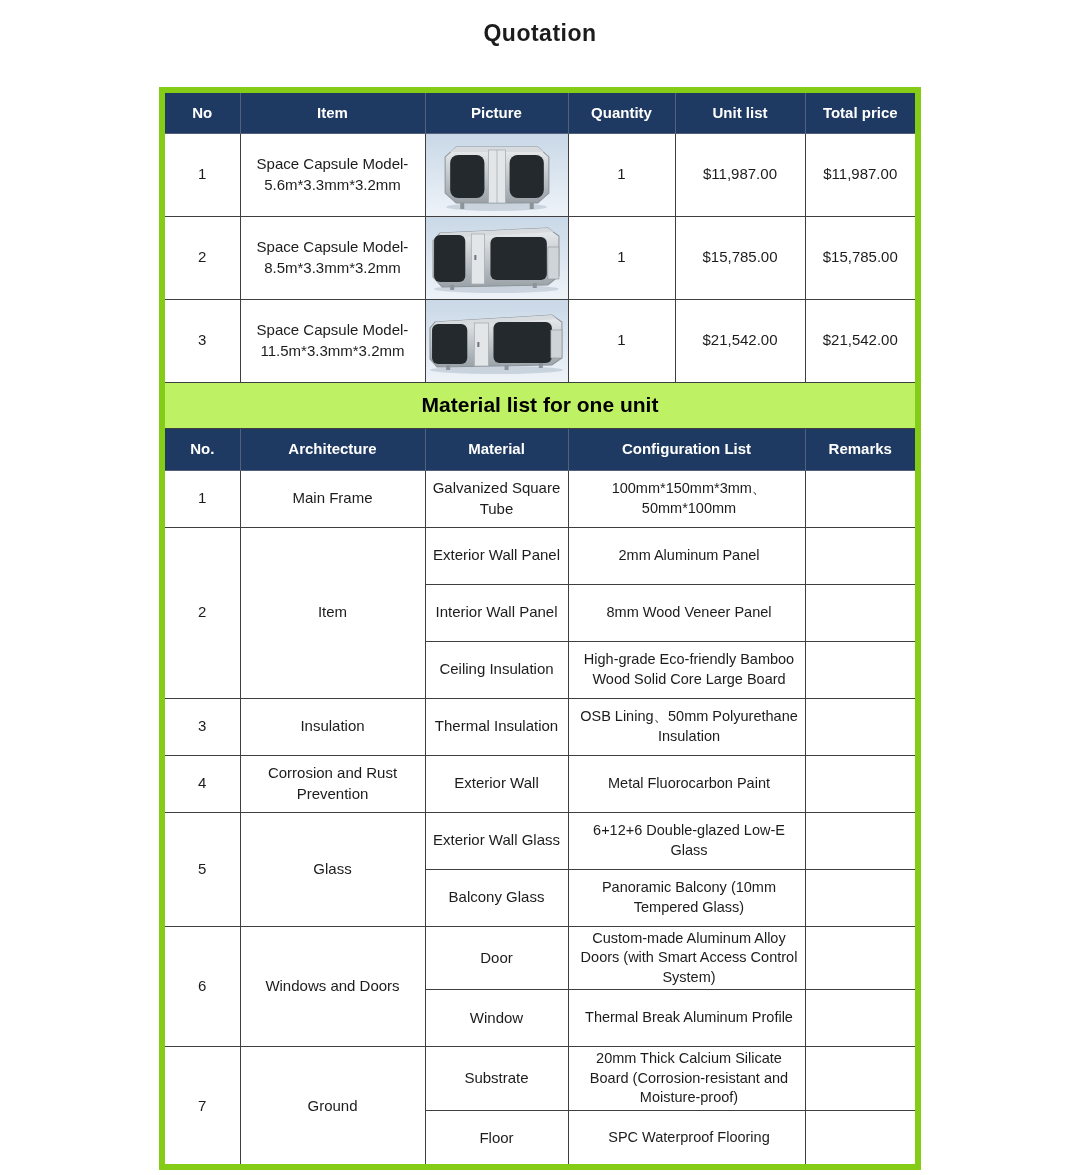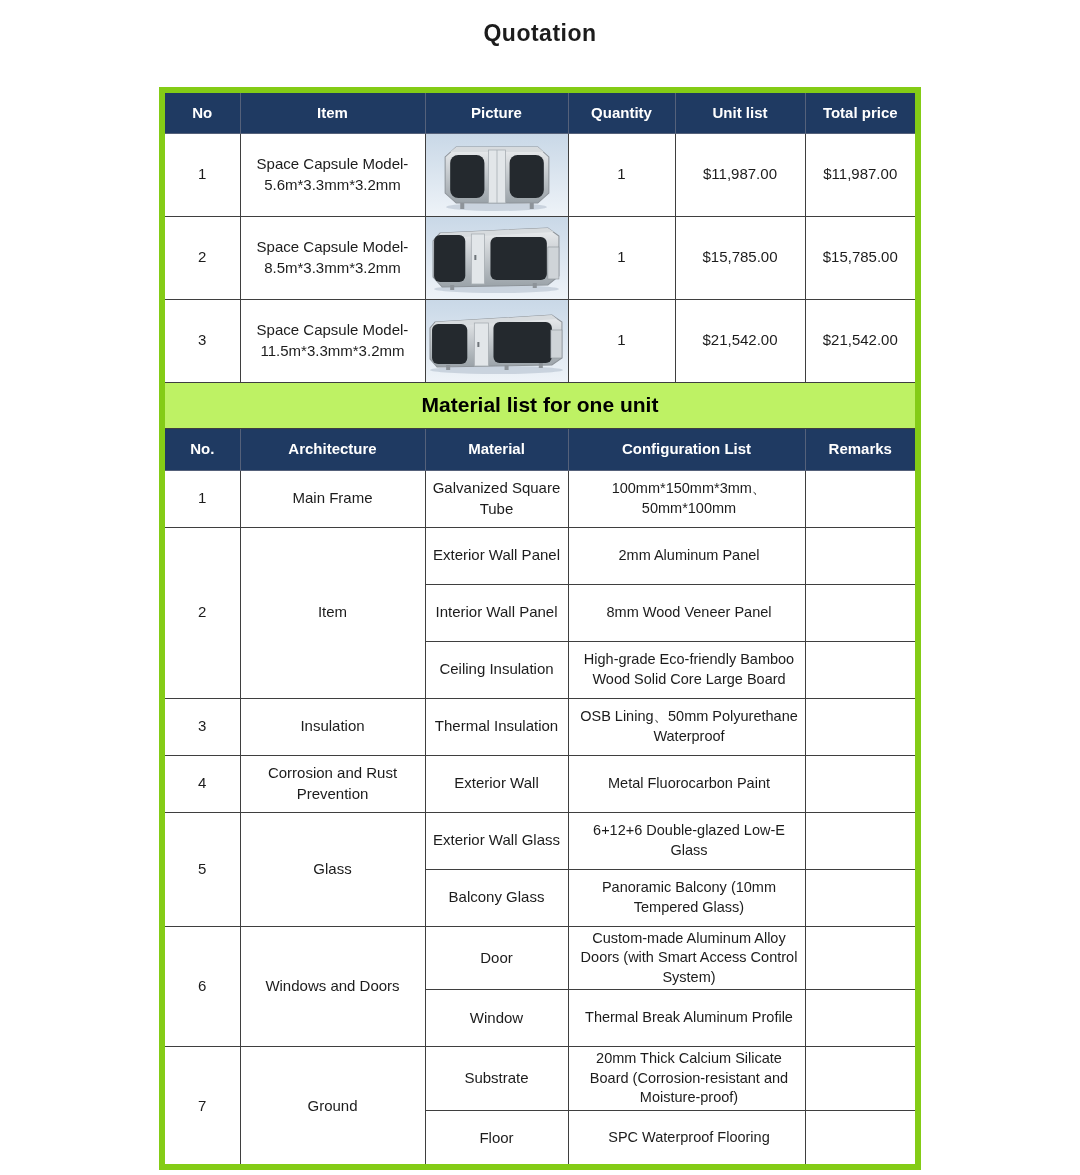--- a/index.html
+++ b/index.html
@@ -220,21 +220,21 @@
   <tr class="m-row">
     <td>Ceiling Insulation</td>
     <td class="config-cell" colspan="2">High-grade Eco-friendly Bamboo Wood Solid Core Large Board</td>
     <td></td>
   </tr>
 
   <tr class="m-row">
     <td>3</td>
     <td>Insulation</td>
     <td>Thermal Insulation</td>
-    <td class="config-cell" colspan="2">OSB Lining、50mm Polyurethane Waterproof</td>
+    <td class="config-cell" colspan="2">OSB Lining、50mm Polyurethane Insulation</td>
     <td></td>
   </tr>
 
   <tr class="m-row">
     <td>4</td>
     <td>Corrosion and Rust Prevention</td>
     <td>Exterior Wall</td>
     <td class="config-cell" colspan="2">Metal Fluorocarbon Paint</td>
     <td></td>
   </tr>

